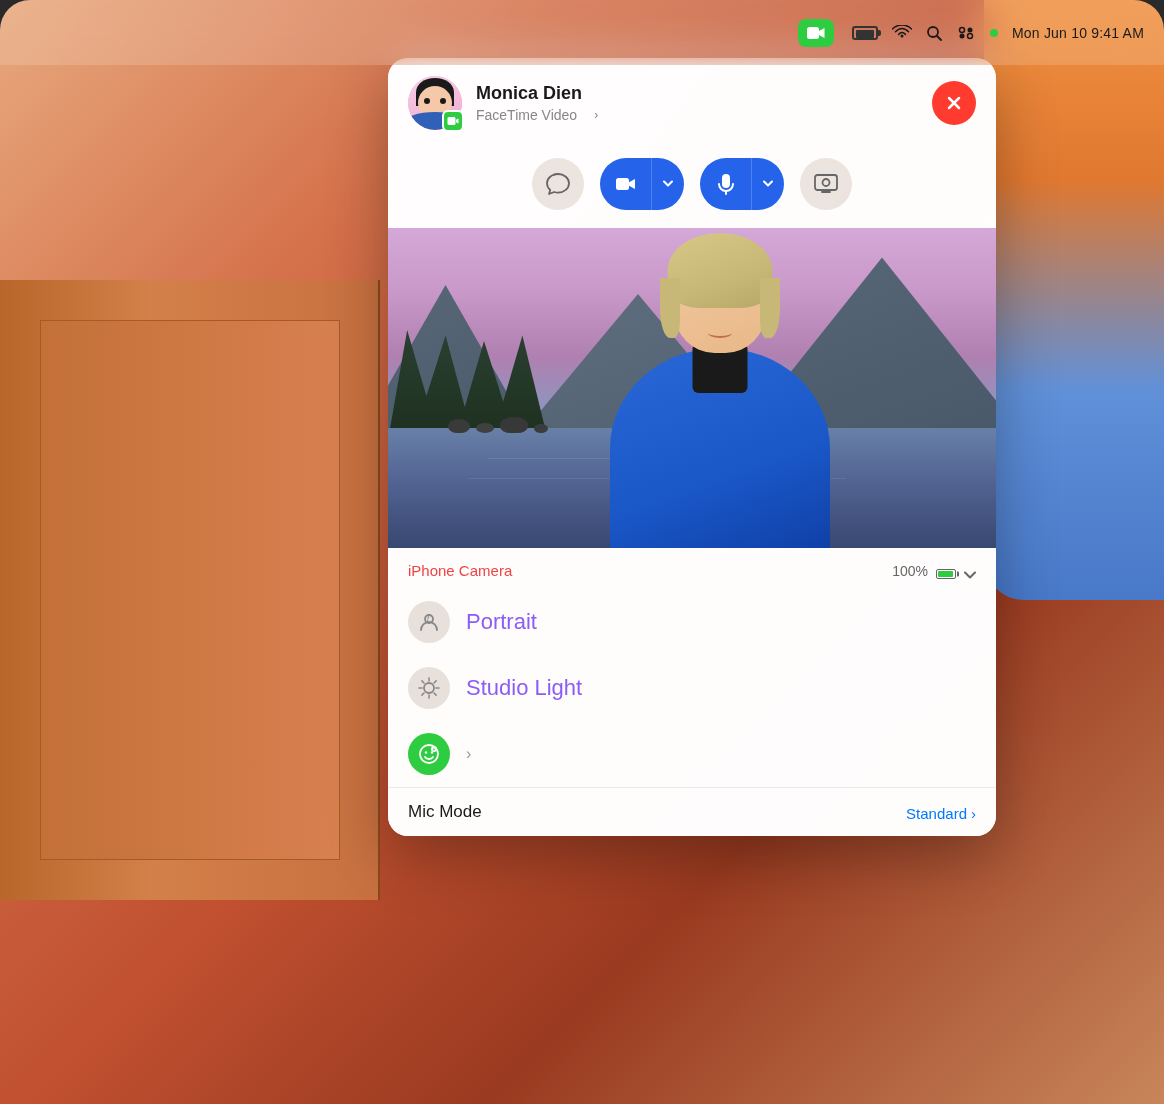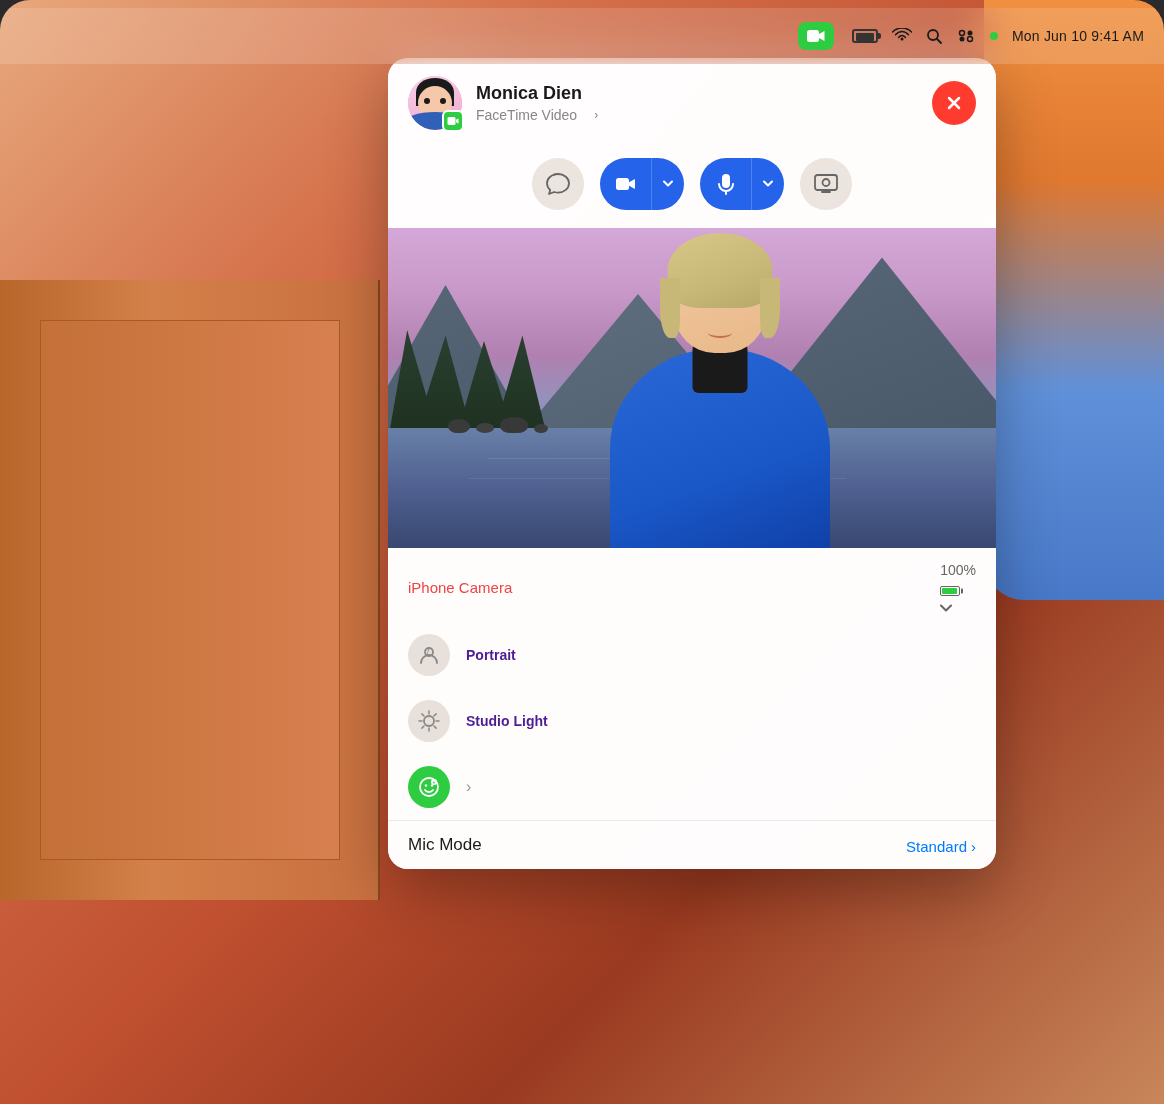--- a/index.html
+++ b/index.html
@@ -36,24 +36,24 @@
       top: 40px;
       width: 300px;
       height: 540px;
       background: linear-gradient(90deg, #c47038 0%, #d88050 100%);
       border: 1px solid #a85a20;
     }
 
     
     .menubar {
       position: absolute;
-      top: 8px;
+      top: 0;
       left: 0;
       right: 0;
-      height: 56px;
+      height: 65px;
       background: rgba(255,255,255,0.15);
       backdrop-filter: blur(20px);
       display: flex;
       align-items: center;
       justify-content: flex-end;
       padding: 0 20px;
       z-index: 100;
     }
 
     .menubar-right {
@@ -311,23 +311,22 @@
     }
 
     .iphone-camera-label {
       font-size: 15px;
       font-weight: 500;
       color: #ef4444;
     }
 
     .iphone-camera-right {
       display: flex;
-      align-items: flex-start;
+      align-items: flex-end;
       gap: 8px;
-      flex-direction: column;
     }
 
     .battery-pct {
       font-size: 14px;
       color: #666;
     }
 
     .small-battery {
       display: inline-flex;
       align-items: center;
@@ -392,23 +391,23 @@
     .option-icon.tan {
       background: rgba(180,160,140,0.3);
     }
 
     .option-icon.green {
       background: #2ecc40;
     }
 
     .option-label {
       flex: 1;
-      font-size: 14px;
-      font-weight: 700;
-      color: #4c1d95;
+      font-size: 22px;
+      font-weight: 400;
+      color: #8b5cf6;
     }
 
     .option-right {
       display: flex;
       align-items: center;
       gap: 8px;
     }
 
     .option-chevron {
       font-size: 16px;

